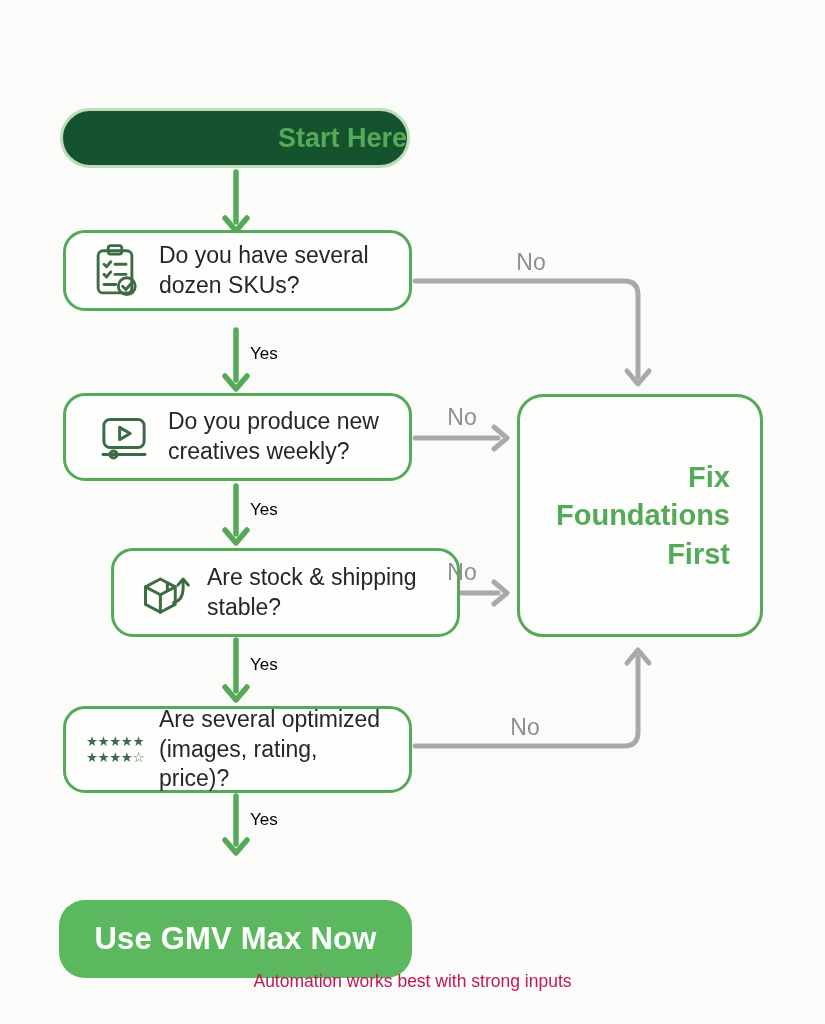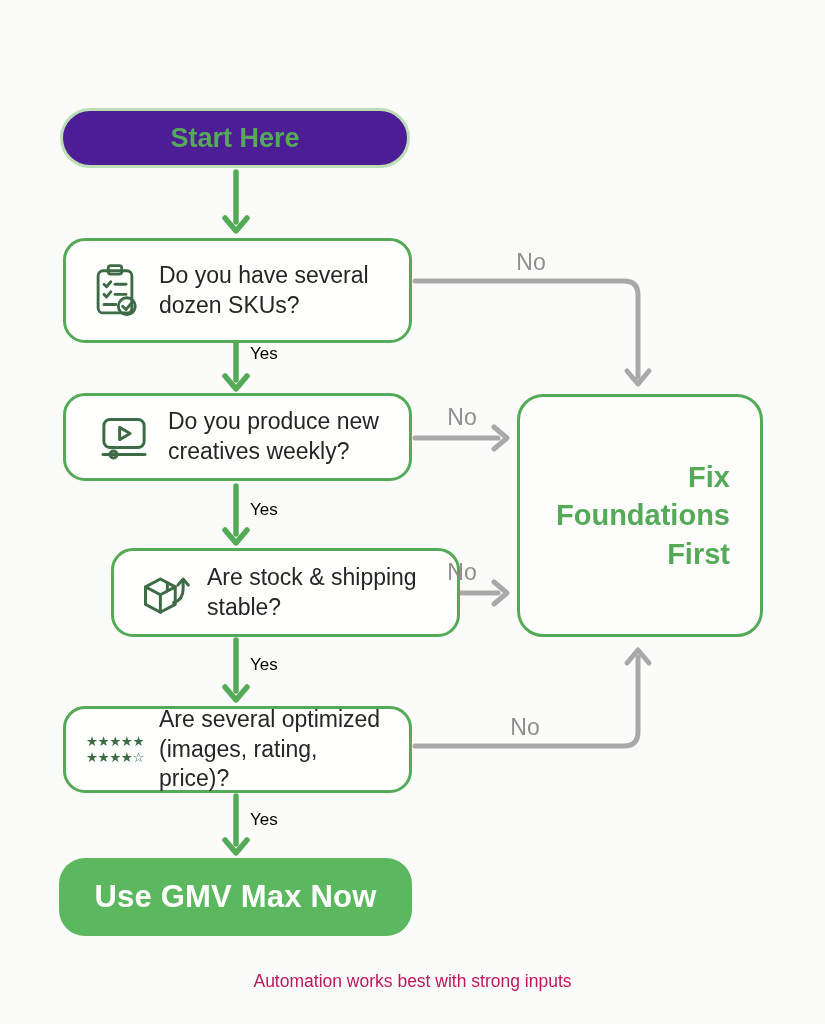--- a/index.html
+++ b/index.html
@@ -16,22 +16,22 @@
     position:absolute;left:0;top:30px;width:825px;
     text-align:center;
     font-size:34px;font-weight:bold;letter-spacing:-0.5px;
     color:#0e0e0e;
   }
 
   .start-pill{
     position:absolute;left:60px;top:108px;width:350px;height:60px;
     border:3px solid var(--light-green-border);
     border-radius:32px;
-    background:#4c1d95;
-    display:flex;align-items:center;justify-content:center;
+    background:#14532d;
+    display:flex;align-items:center;justify-content:flex-end;
     box-sizing:border-box;
   }
   .start-pill span{
     font-size:27px;font-weight:bold;color:var(--green);
   }
 
   .qbox{
     position:absolute;left:63px;width:349px;
     border:3.5px solid var(--green);
     border-radius:22px;
@@ -46,21 +46,21 @@
   .icon-wrap{width:58px;display:flex;align-items:center;justify-content:center;flex-shrink:0;}
   .icon-wrap svg{display:block;}
 
   .stars{
     display:flex;flex-direction:column;align-items:center;
     color:var(--dark-icon);
     font-size:13.5px;line-height:1.15;letter-spacing:-0.5px;
     font-family:"DejaVu Sans", sans-serif;
   }
 
-  #q1{top:238px;height:105px;}
+  #q1{top:230px;height:81px;}
   #q2{top:393px;height:88px;padding-left:29px;}
   #q3{top:548px;height:89px;margin-left:48px;}
   #q4{top:706px;height:87px;}
 
   .yes-label{
     position:absolute;left:250px;
     font-size:17px;color:#000000;
   }
   .no-label{
     position:absolute;transform:translate(-50%,-50%);
@@ -74,21 +74,21 @@
     background:#fdfdfc;
     box-sizing:border-box;
     display:flex;align-items:center;justify-content:center;text-align:right;
   }
   .fix-box span{
     display:block;width:180px;
     font-size:29px;font-weight:bold;color:var(--green);line-height:1.32;
   }
 
   .use-box{
-    position:absolute;left:59px;top:858px;width:353px;height:78px;
+    position:absolute;left:59px;top:900px;width:353px;height:78px;
     background:var(--green-fill);
     border-radius:26px;
     display:flex;align-items:center;justify-content:center;
   }
   .use-box span{
     font-size:31px;font-weight:bold;color:#ffffff;letter-spacing:0.2px;
   }
 
   .footer-note{
     position:absolute;left:0;top:971px;width:825px;

